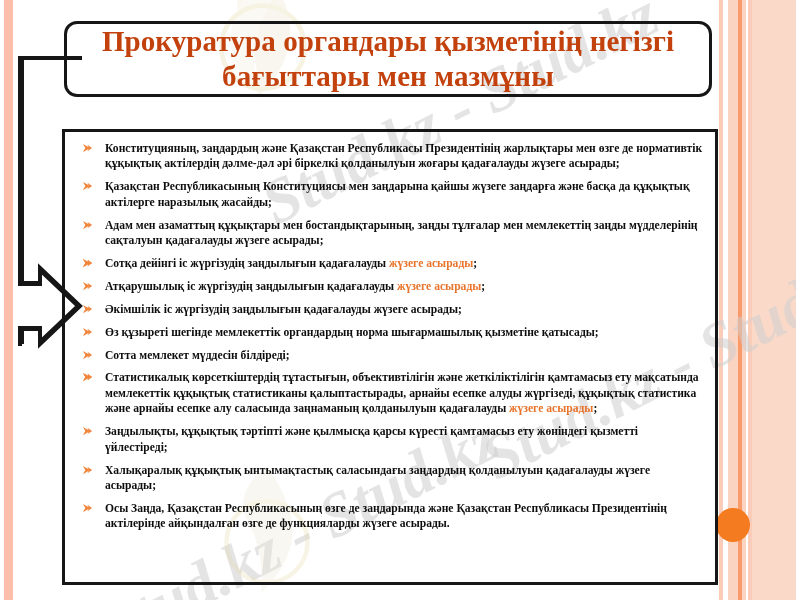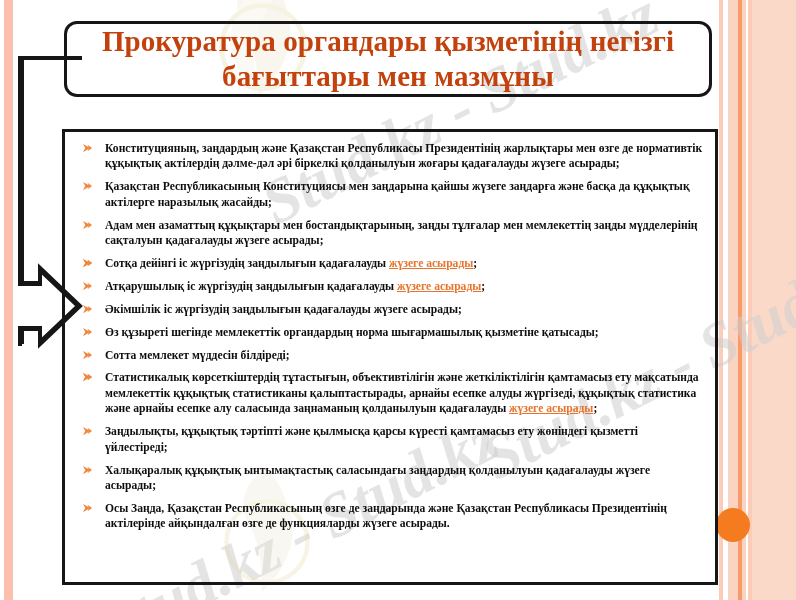--- a/index.html
+++ b/index.html
@@ -98,21 +98,21 @@
   ul.bullets > li:last-child{margin-bottom:0;}
   .bullet-icon{
     position:absolute;left:7px;top:2px;
     width:11px;height:11px;
     color:#f0863c;
     font-size:11px;
     line-height:11px;
   }
   .bullet-icon svg{display:block;}
 
-  .lnk{color:#e8732a;text-decoration:underline;}
+  .lnk{color:#e8732a;}
 </style>
 </head>
 <body>
 
 <div class="stripe stripe-left"></div>
 <div class="stripe stripe-r4"></div>
 <div class="stripe stripe-r5"></div>
 <div class="stripe stripe-r2"></div>
 <div class="stripe stripe-r3"></div>
 <div class="stripe stripe-r1"></div>

